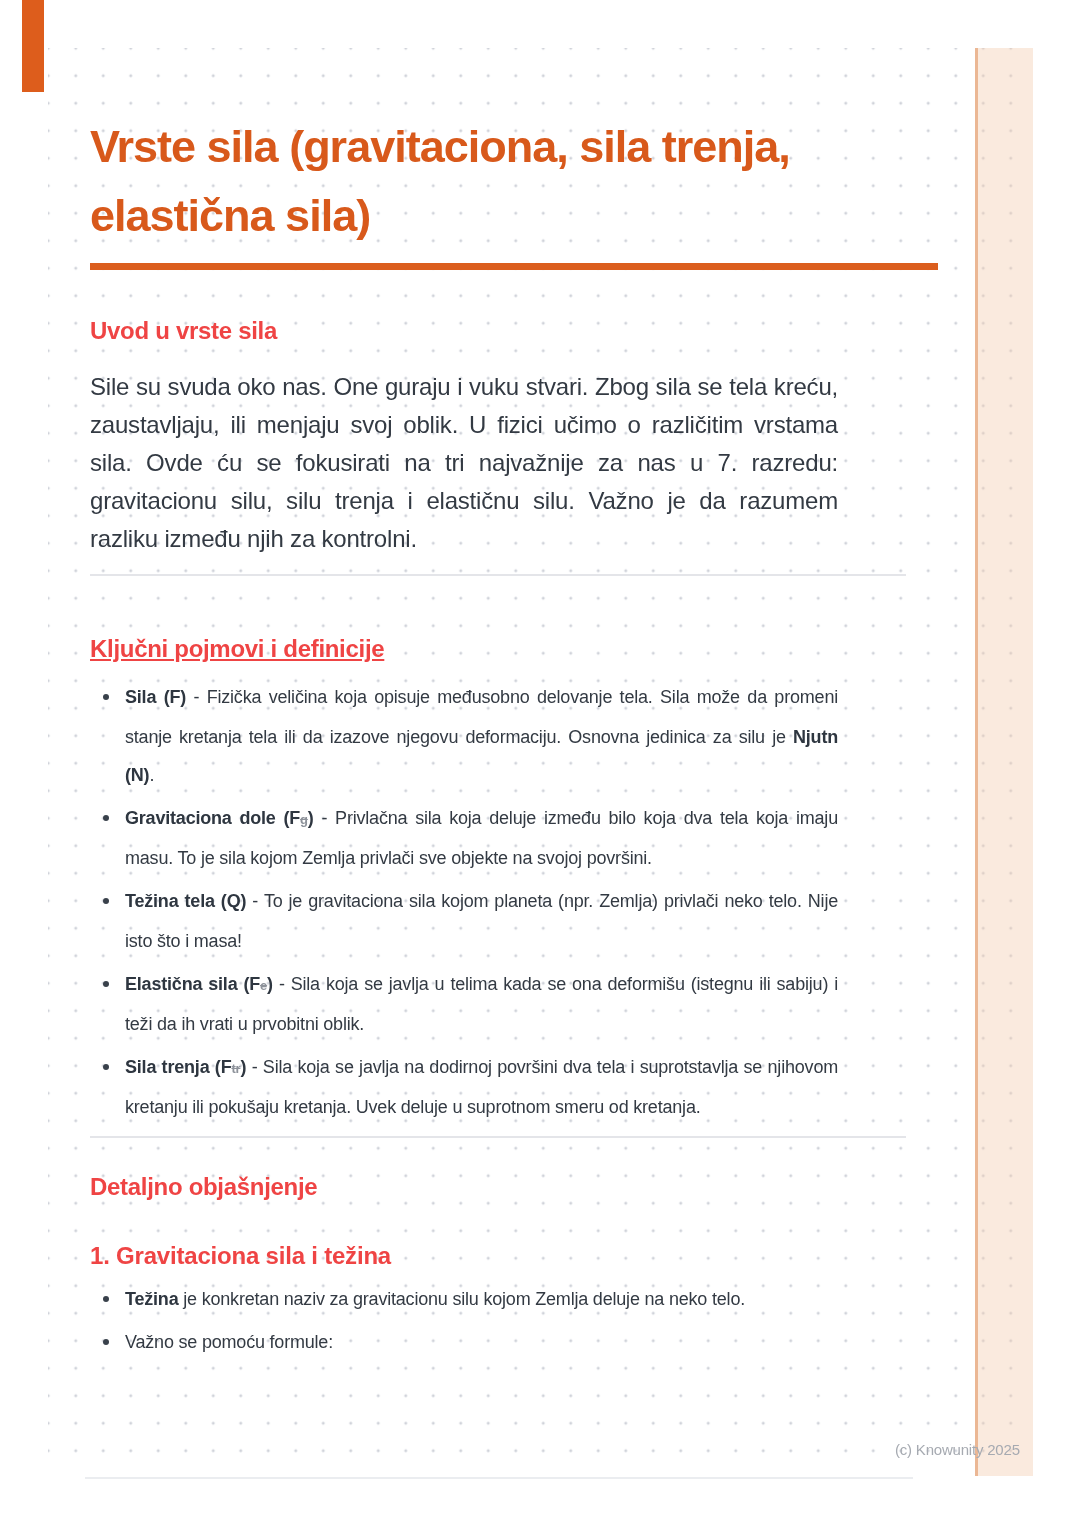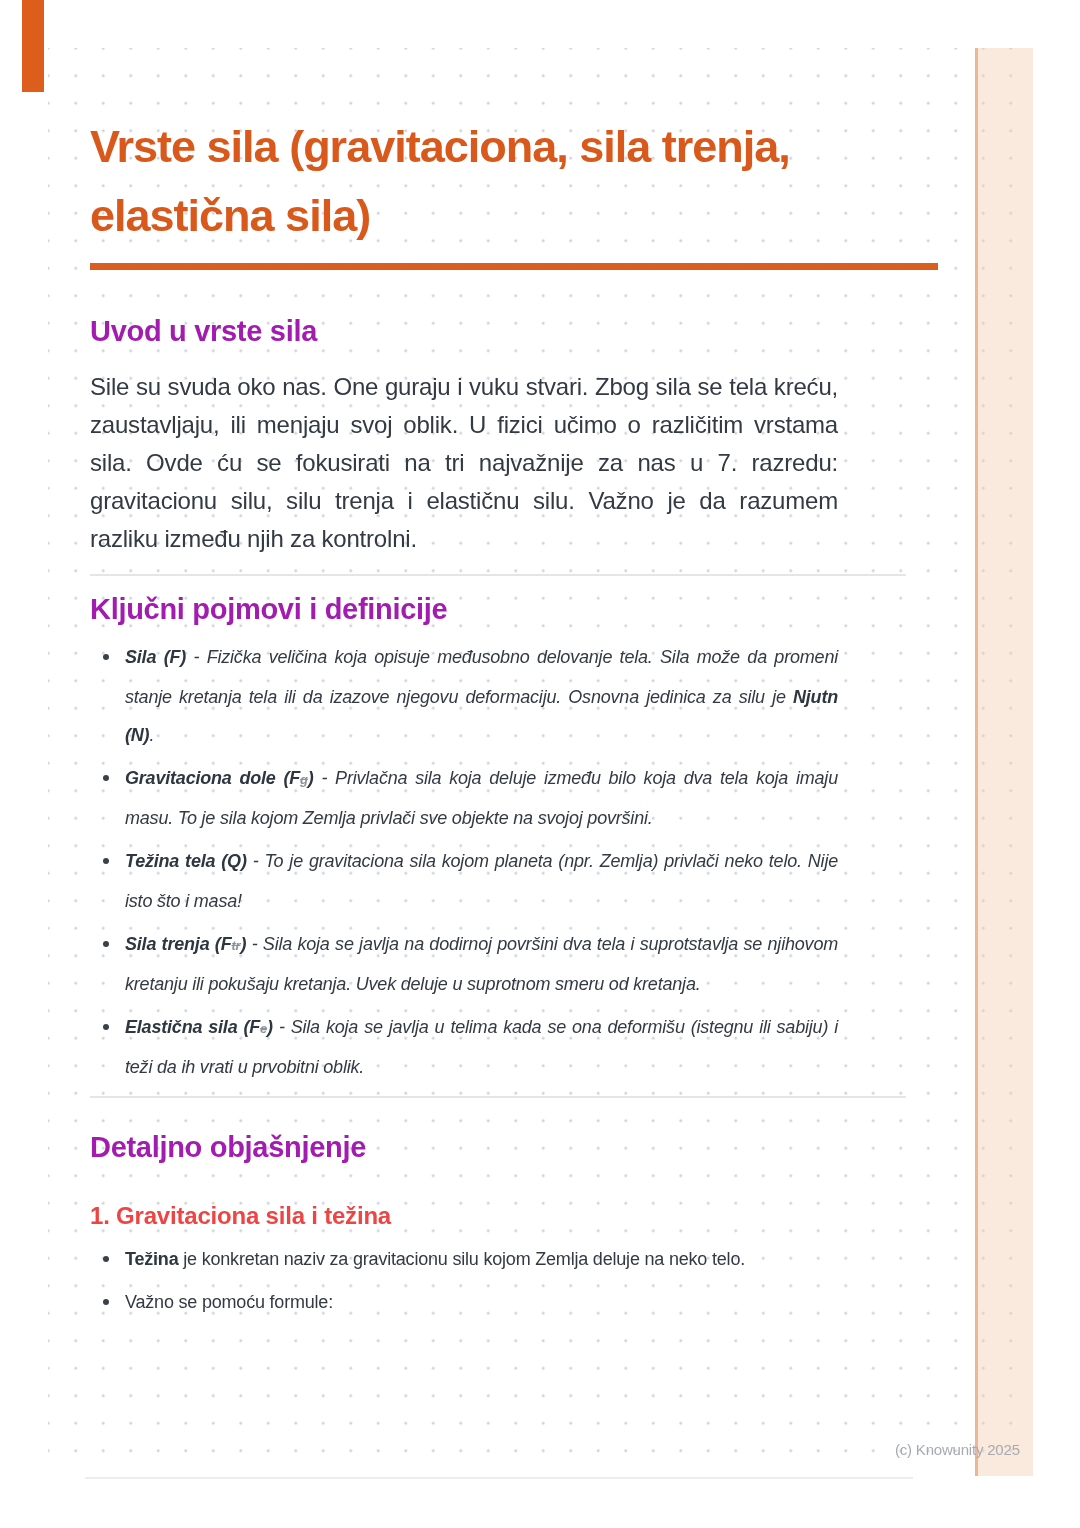--- a/index.html
+++ b/index.html
@@ -36,44 +36,44 @@
   .content { position:absolute; left:90px; top:16px; width:748px; }
 
   h1.title {
     margin-top:96px; width:882px;
     font-size:45px; line-height:69px; font-weight:700;
     letter-spacing:-1px; color:#d8591b;
   }
   .rule { margin-top:13px; width:848px; height:7px; background:#db5e1e; }
 
   h2.sec {
-    font-size:29px; line-height:34px; font-weight:700;
-    color:#a21caf; letter-spacing:-0.3px;
+    font-size:24px; line-height:34px; font-weight:700;
+    color:#ef4444; letter-spacing:-0.3px;
   }
   .sec-intro  { margin-top:44px; }
-  .sec-terms  { margin-top:16px; }
+  .sec-terms  { margin-top:56px;text-decoration:underline; }
   .sec-detail { margin-top:32px; }
 
   h3.subsec {
     margin-top:38px; font-size:24px; line-height:28px; font-weight:700;
     color:#ef4444; letter-spacing:-0.2px;
   }
 
   p.body {
     font-size:24px; line-height:38px; letter-spacing:-0.2px;
     text-align:justify; color:#333a43;
   }
   .p-intro  { margin-top:20px; }
   .p-detail { margin-top:20px; }
 
   .divider { height:2px; background:#e4e5e9; width:816px; }
   .div-1 { margin-top:16px; }
   .div-2 { margin-top:10px; }
 
-  ul.terms { list-style:none; margin-top:12px;font-style:italic; }
+  ul.terms { list-style:none; margin-top:12px; }
   ul.bullets2 { list-style:none; margin-top:10px; }
   ul.terms li, ul.bullets2 li {
     position:relative; padding-left:35px; margin-bottom:5px;
     font-size:18px; line-height:38px; letter-spacing:-0.2px;
     text-align:justify; color:#333a43;
   }
   ul.terms li::before, ul.bullets2 li::before {
     content:""; position:absolute; left:13px; top:16px;
     width:6px; height:6px; border-radius:50%; background:#39414b;
   }
@@ -107,22 +107,22 @@
     <h2 class="sec sec-intro">Uvod u vrste sila</h2>
     <p class="body p-intro">Sile su svuda oko nas. One guraju i vuku stvari. Zbog sila se tela kreću, zaustavljaju, ili menjaju svoj oblik. U fizici učimo o različitim vrstama sila. Ovde ću se fokusirati na tri najvažnije za nas u 7. razredu: gravitacionu silu, silu trenja i elastičnu silu. Važno je da razumem razliku između njih za kontrolni.</p>
 
     <div class="divider div-1"></div>
 
     <h2 class="sec sec-terms">Ključni pojmovi i definicije</h2>
     <ul class="terms">
       <li><strong><span>Sila (F</span><sub class="ss"></sub><span>)</span></strong><span> - Fizička veličina koja opisuje međusobno delovanje tela. Sila može da promeni stanje kretanja tela ili da izazove njegovu deformaciju. Osnovna jedinica za silu je </span><strong>Njutn (N)</strong><span>.</span></li>
       <li><strong><span>Gravitaciona dole (F</span><sub class="ss">g</sub><span>)</span></strong><span> - Privlačna sila koja deluje između bilo koja dva tela koja imaju masu. To je sila kojom Zemlja privlači sve objekte na svojoj površini.</span><strong></strong><span></span></li>
       <li><strong><span>Težina tela (Q</span><sub class="ss"></sub><span>)</span></strong><span> - To je gravitaciona sila kojom planeta (npr. Zemlja) privlači neko telo. Nije isto što i masa!</span><strong></strong><span></span></li>
+      <li><strong><span>Elastična sila (F</span><sub class="ss">e</sub><span>)</span></strong><span> - Sila koja se javlja u telima kada se ona deformišu (istegnu ili sabiju) i teži da ih vrati u prvobitni oblik.</span><strong></strong><span></span></li>
       <li><strong><span>Sila trenja (F</span><sub class="ss">tr</sub><span>)</span></strong><span> - Sila koja se javlja na dodirnoj površini dva tela i suprotstavlja se njihovom kretanju ili pokušaju kretanja. Uvek deluje u suprotnom smeru od kretanja.</span><strong></strong><span></span></li>
-      <li><strong><span>Elastična sila (F</span><sub class="ss">e</sub><span>)</span></strong><span> - Sila koja se javlja u telima kada se ona deformišu (istegnu ili sabiju) i teži da ih vrati u prvobitni oblik.</span><strong></strong><span></span></li>
     </ul>
 
     <div class="divider div-2"></div>
 
     <h2 class="sec sec-detail">Detaljno objašnjenje</h2>
     <h3 class="subsec">1. Gravitaciona sila i težina</h3>
 
     <ul class="bullets2">
       <li><strong>Težina</strong><span> je konkretan naziv za gravitacionu silu kojom Zemlja deluje na neko telo.</span></li>
       <li><strong></strong><span>Važno se pomoću formule:</span></li>

